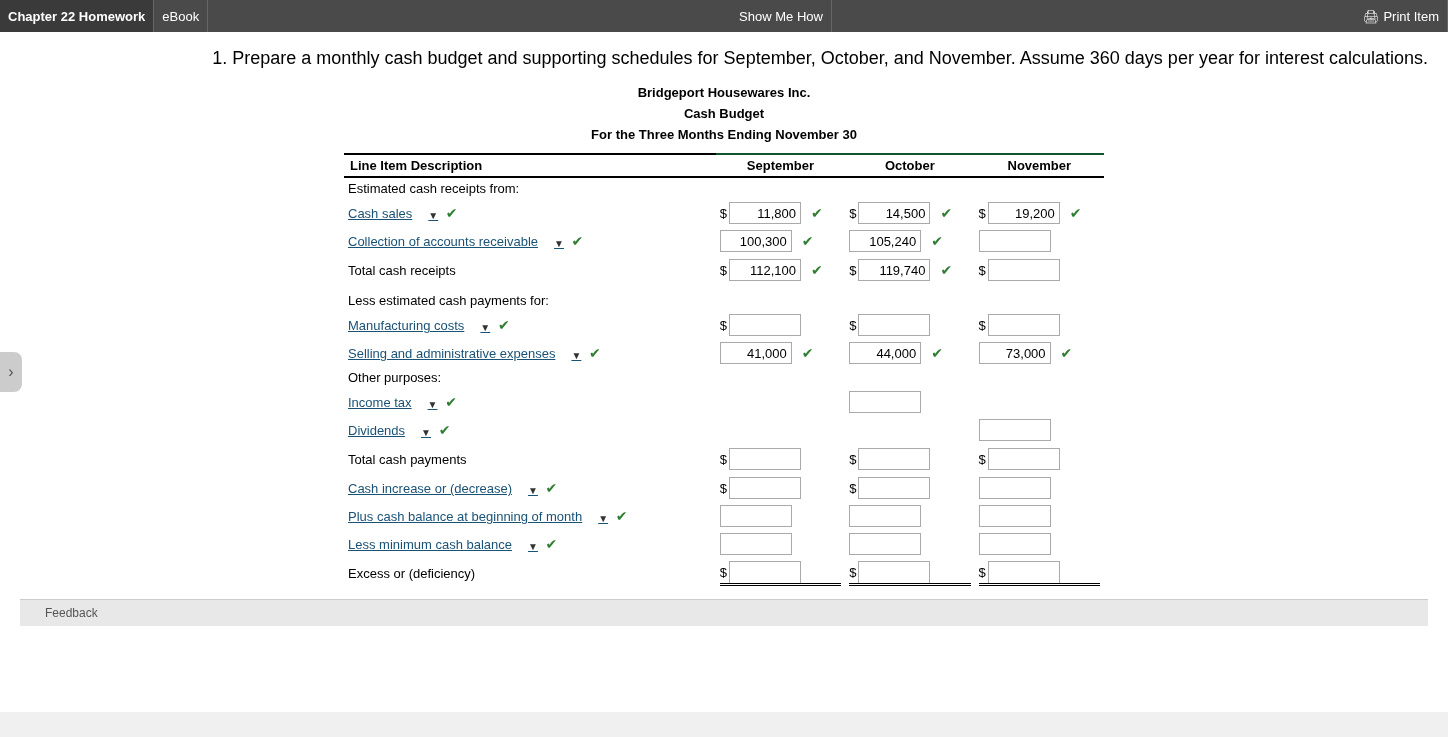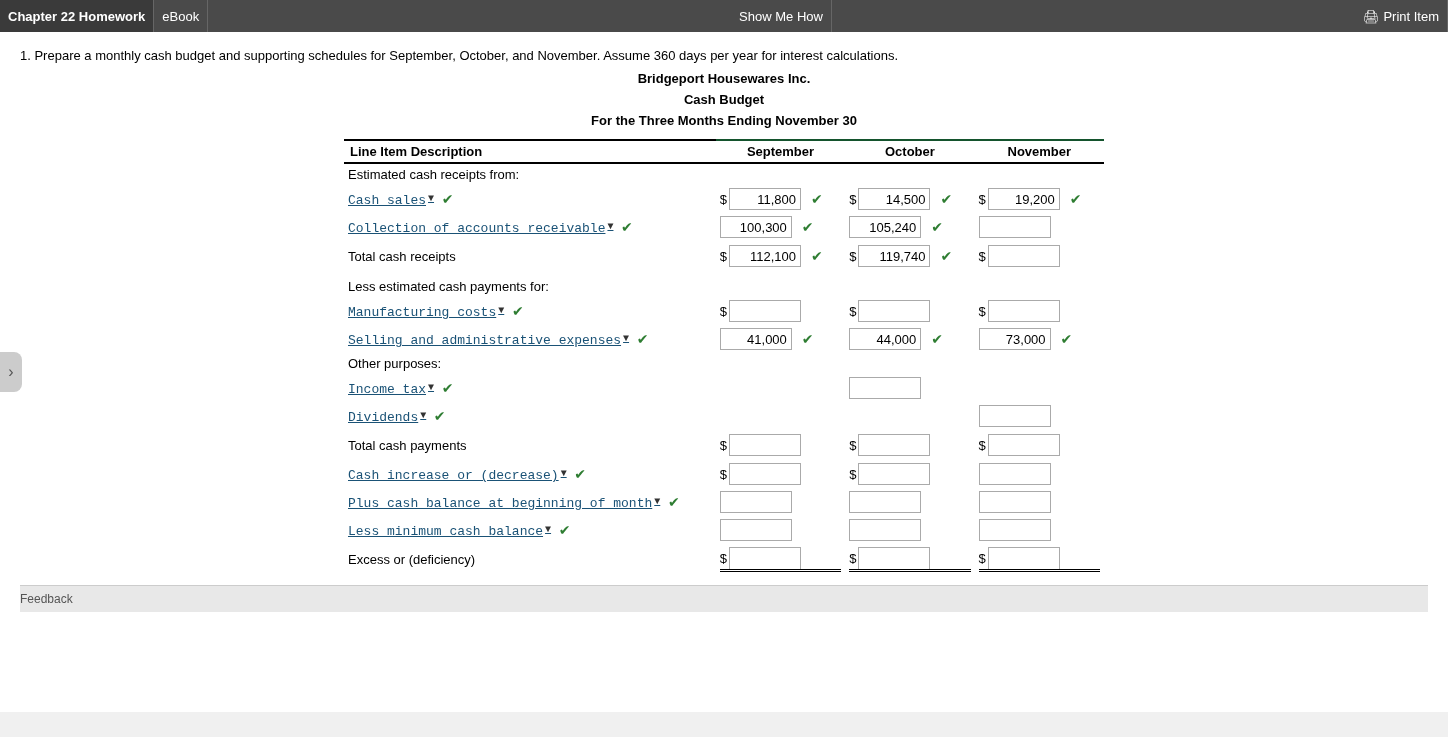--- a/index.html
+++ b/index.html
@@ -30,23 +30,24 @@
     
     .main-content {
       background: #fff;
       padding: 16px 20px;
       min-height: 680px;
       position: relative;
     }
 
     
     .instructions {
-      font-size: 13px;
-      margin-bottom: 6px;
+      font-size: 18px;
+      margin-bottom: 14px;
       color: #000;
+      text-align: right;
     }
 
     
     .report-title {
       text-align: center;
       font-weight: bold;
       font-size: 13px;
       line-height: 1.6;
       margin-bottom: 8px;
     }
@@ -86,23 +87,22 @@
     }
     .indent1 { padding-left: 16px; }
     .indent2 { padding-left: 30px; }
 
     
     .dropdown-link {
       color: #1a5276;
       text-decoration: underline;
       cursor: pointer;
       display: inline-flex;
-      align-items: flex-start;
-      gap: 2px;
-      font-family: Liberation Mono, monospace;
+      align-items: flex-end;
+      gap: 16px;
     }
     .dropdown-arrow {
       font-size: 10px;
       color: #333;
     }
     .check-mark {
       color: #2e7d32;
       font-size: 14px;
       margin-left: 4px;
     }
@@ -148,21 +148,21 @@
       justify-content: center;
       cursor: pointer;
       font-size: 16px;
       color: #555;
     }
 
     
     .feedback-bar {
       background: #e8e8e8;
       border-top: 1px solid #ccc;
-      padding: 6px 0;
+      padding: 6px 25px;
       font-size: 12px;
       color: #555;
       margin-top: 10px;
     }
 
     .cell-with-dollar {
       display: flex;
       align-items: center;
       gap: 2px;
       white-space: nowrap;

